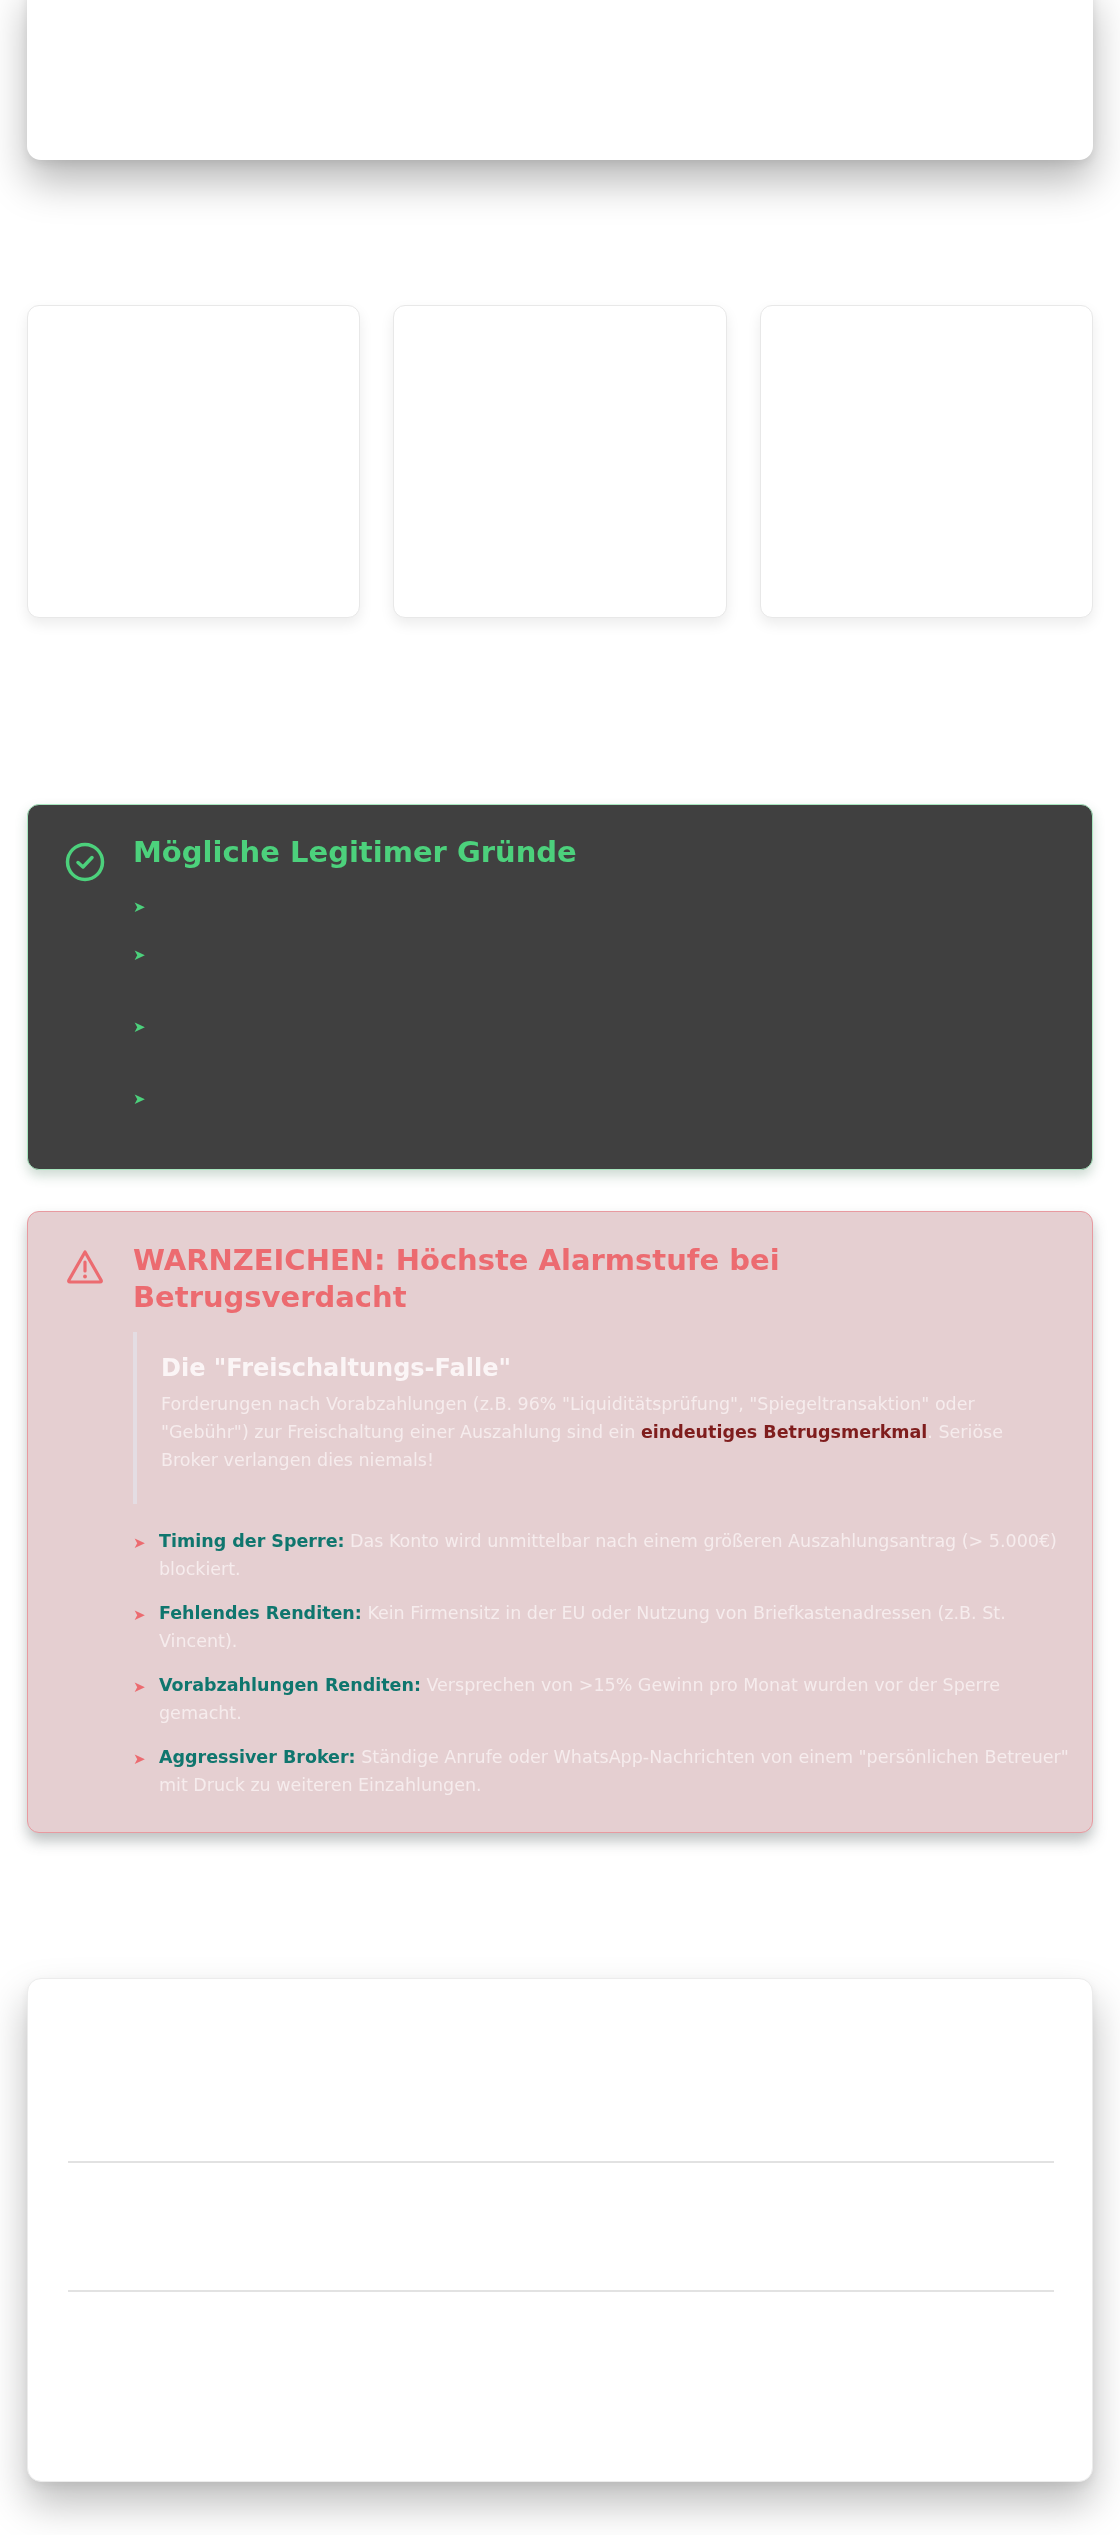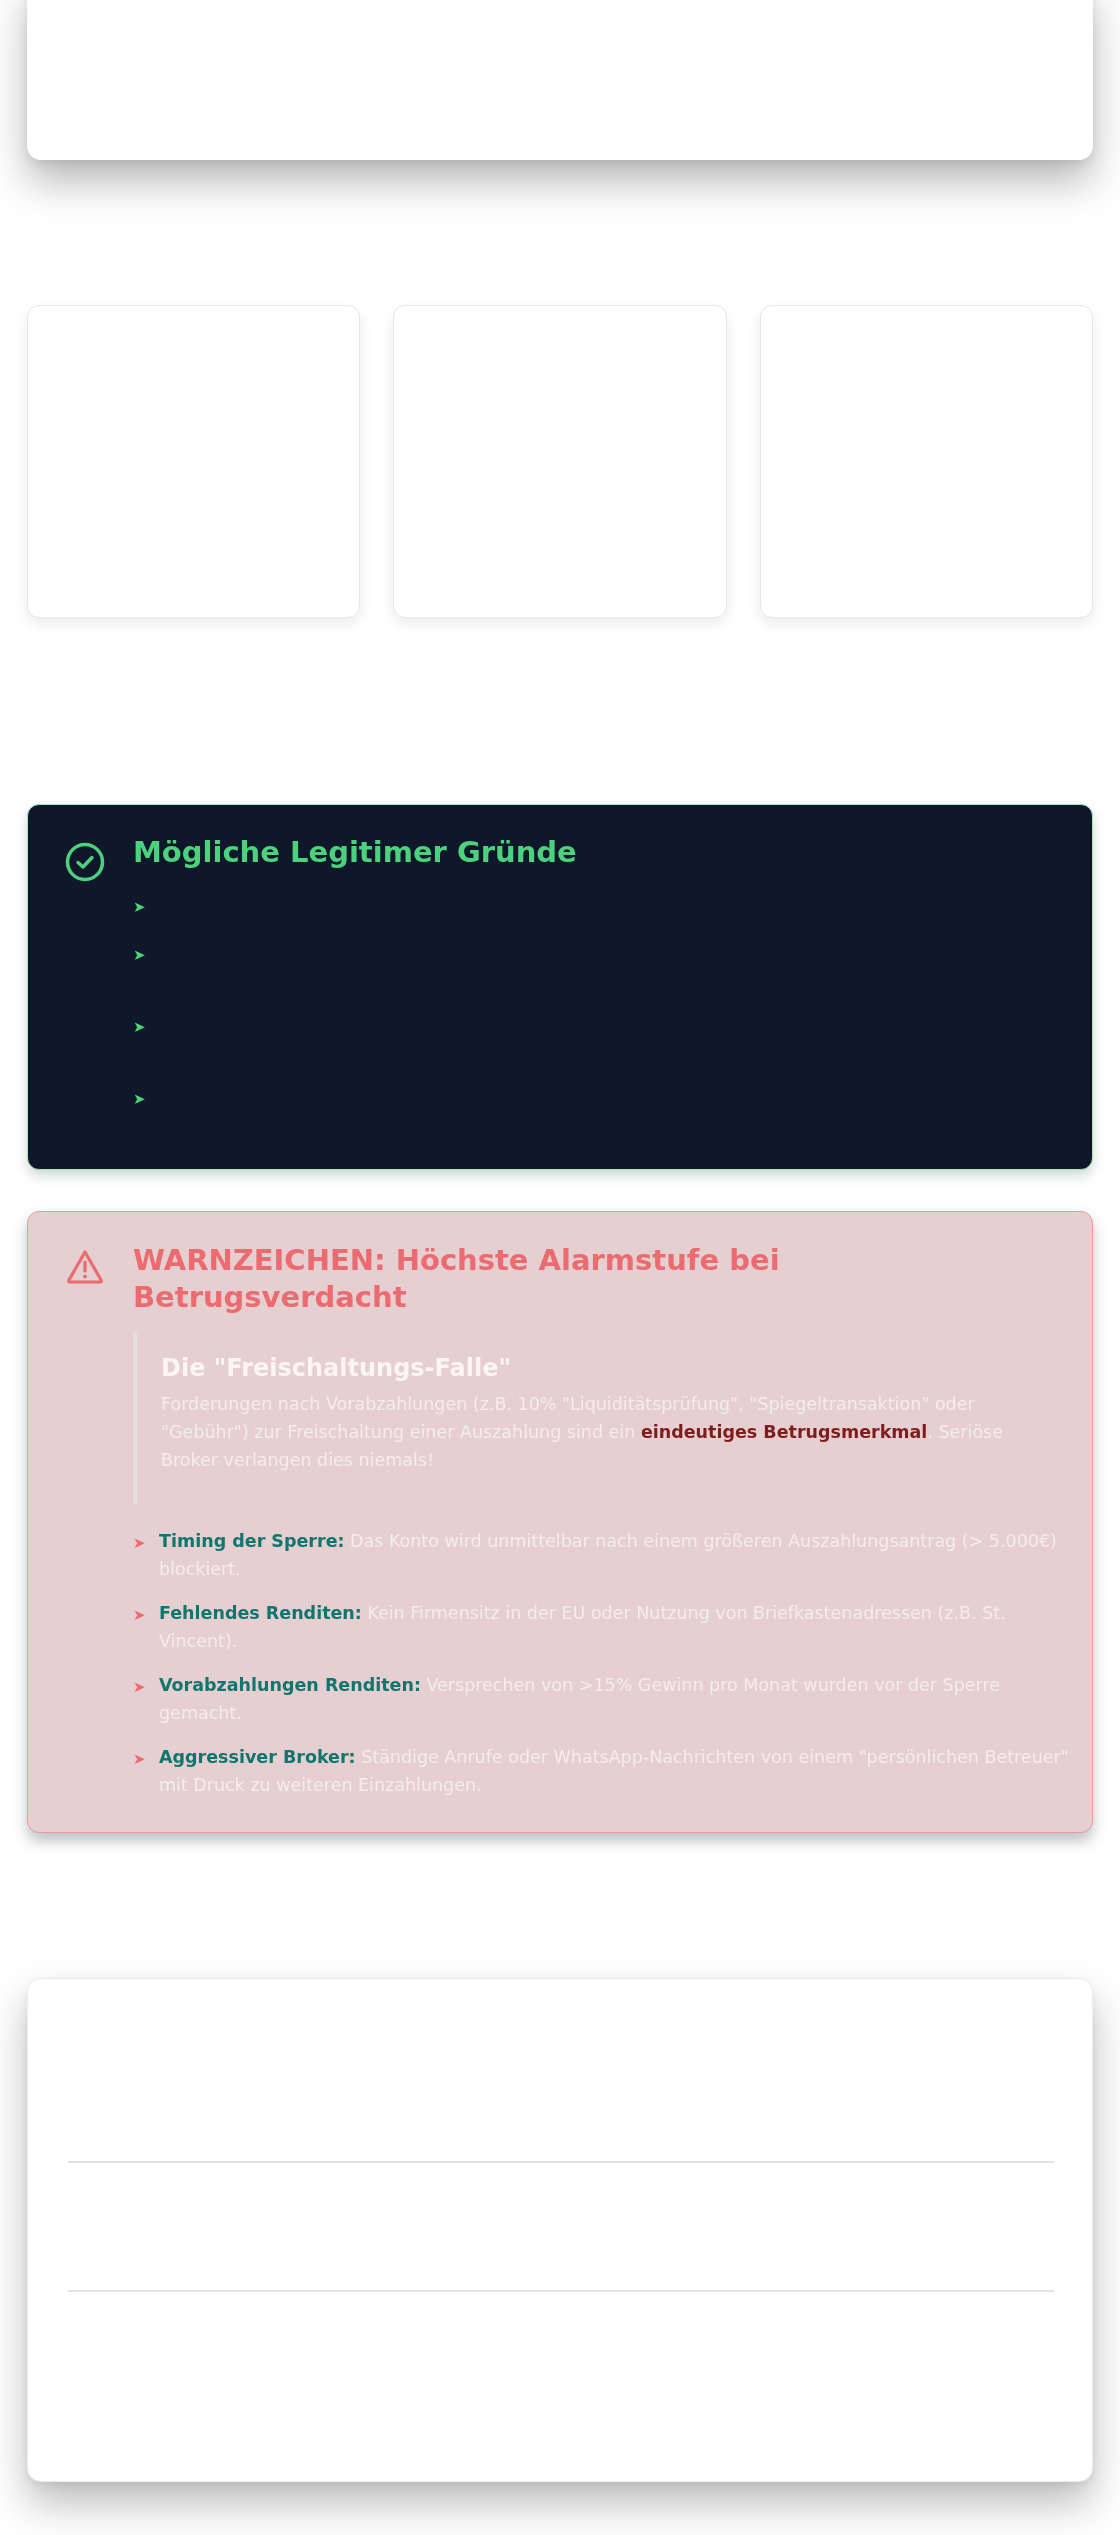--- a/index.html
+++ b/index.html
@@ -35,21 +35,21 @@
     border: 1px solid #e8e8e8;
     border-radius: 12px;
     box-shadow: 0 6px 14px rgba(0,0,0,0.08);
   }
 
   
   .legit-card {
     position: absolute;
     left: 27px; top: 804px;
     width: 1066px; height: 366px;
-    background: #0f172a;
+    background: #404040;
     border: 1.5px solid #a8e6bf;
     border-radius: 12px;
     box-shadow: 0 6px 12px rgba(60,110,80,0.25);
   }
   .legit-icon {
     position: absolute; left: 36px; top: 36px;
     width: 42px; height: 42px;
   }
   .legit-title {
     position: absolute; left: 105px; top: 30px;
@@ -177,21 +177,21 @@
 <section class="warn-card">
   <svg class="warn-icon" viewBox="0 0 42 42">
     <path d="M21 6 L37 34 Q38 36 36 36 L6 36 Q4 36 5 34 Z" fill="none" stroke="#ec6b70" stroke-width="3.2" stroke-linejoin="round"></path>
     <line x1="21" y1="16" x2="21" y2="25" stroke="#ec6b70" stroke-width="3.2" stroke-linecap="round"></line>
     <circle cx="21" cy="30.5" r="1.9" fill="#ec6b70"></circle>
   </svg>
   <h2 class="warn-title">WARNZEICHEN: Höchste Alarmstufe bei Betrugsverdacht</h2>
 
   <div class="trap-box">
     <h3 class="trap-title">Die "Freischaltungs-Falle"</h3>
-    <p class="trap-text"><span>Forderungen nach Vorabzahlungen (z.B. 10% "Liquiditätsprüfung", "Spiegeltransaktion" oder "Gebühr") zur Freischaltung einer Auszahlung sind ein </span><b>eindeutiges Betrugsmerkmal</b><span>. Seriöse Broker verlangen dies niemals!</span></p>
+    <p class="trap-text"><span>Forderungen nach Vorabzahlungen (z.B. 96% "Liquiditätsprüfung", "Spiegeltransaktion" oder "Gebühr") zur Freischaltung einer Auszahlung sind ein </span><b>eindeutiges Betrugsmerkmal</b><span>. Seriöse Broker verlangen dies niemals!</span></p>
   </div>
 
   <ul class="warn-list">
     <li>
       <span class="arrow">➤</span>
       <b>Timing der Sperre:</b><span> Das Konto wird unmittelbar nach einem größeren Auszahlungsantrag (&gt; 5.000€) blockiert.</span>
     </li>
     <li>
       <span class="arrow">➤</span>
       <b>Fehlendes Renditen:</b><span> Kein Firmensitz in der EU oder Nutzung von Briefkastenadressen (z.B. St. Vincent).</span>

